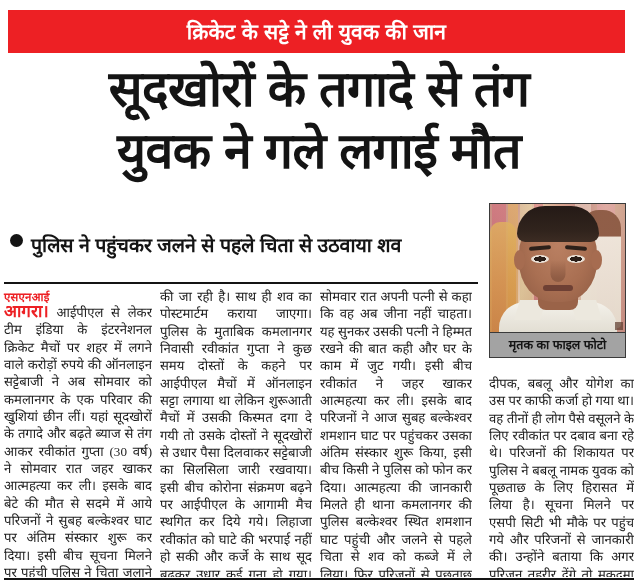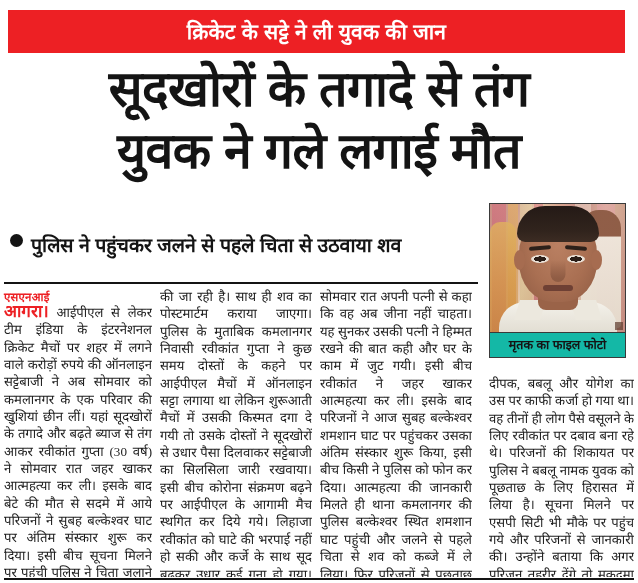--- a/index.html
+++ b/index.html
@@ -115,21 +115,21 @@
     overflow: hidden;
     background: #b9806a;
   }
   .photo-caption {
     font-family: "Liberation Sans", "DejaVu Sans", sans-serif;
     font-weight: bold;
     font-size: 12.5px;
     text-align: center;
     color: #141414;
     padding: 3px 0 4px 0;
-    background: #14b8a6;
+    background: #a3a3a3;
     border-top: 1px solid #3a3a3a;
     white-space: nowrap;
   }
 
   
   .body-rule {
     position: absolute;
     left: 4px;
     top: 282px;
     width: 474px;

